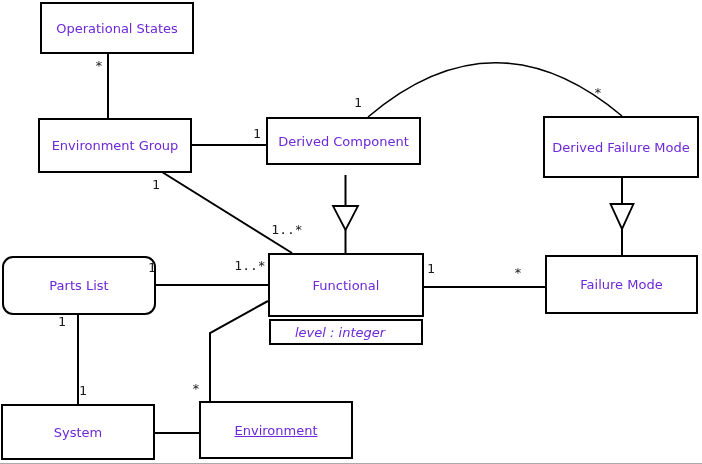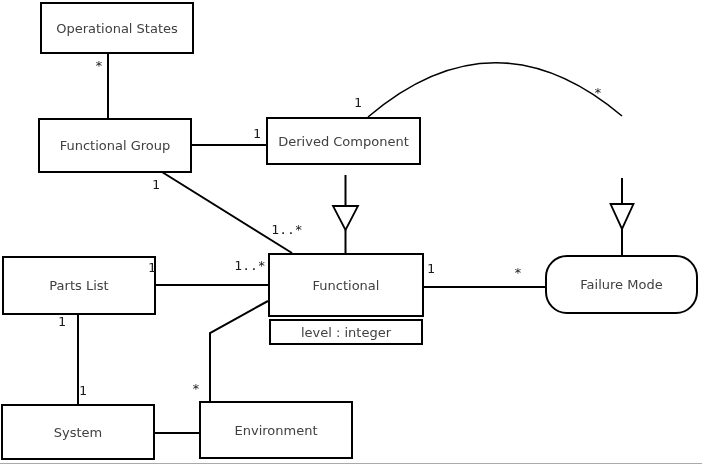--- a/index.html
+++ b/index.html
@@ -13,27 +13,28 @@
   #edges{position:absolute;left:0;top:0;z-index:1;}
   .node{
     position:absolute;
     box-sizing:border-box;
     background:#ffffff;
     border:2px solid #000000;
     display:flex;
     align-items:center;
     justify-content:center;
     font-size:13px;
-    color:#404040;
+    color:#6d28d9;
     z-index:2;
     white-space:nowrap;
   }
   .node.attr{
-    justify-content:center;
-    padding-left:0;
+    justify-content:flex-start;
+    padding-left:24px;
+    font-style:italic;
   }
   .mult{
     position:absolute;
     transform:translate(-50%,-50%);
     font-family:"DejaVu Sans Mono","Liberation Mono",monospace;
     font-size:13px;
     color:#1a1a1a;
     z-index:3;
     line-height:1;
     white-space:nowrap;
@@ -77,48 +78,51 @@
     <line x1="154" y1="433" x2="199" y2="433" stroke="#000" stroke-width="2"></line>
 
     <polyline points="210,401 210,333 268,301" fill="none" stroke="#000" stroke-width="2"></polyline>
   </svg>
 
   <div class="node" style="left:40px;top:2px;width:154px;height:52px;">
     <span>Operational States</span>
   </div>
 
   <div class="node" style="left:38px;top:118px;width:154px;height:55px;">
-    <span>Functional Group</span>
+    <span>Environment Group</span>
   </div>
 
   <div class="node" style="left:266px;top:117px;width:155px;height:48px;">
     <span>Derived Component</span>
   </div>
 
+  <div class="node" style="left:543px;top:116px;width:156px;height:62px;">
+    <span>Derived Failure Mode</span>
+  </div>
 
-  <div class="node" style="left:2px;top:256px;width:154px;height:59px;">
+  <div class="node" style="left:2px;top:256px;width:154px;height:59px;border-radius:11px;">
     <span>Parts List</span>
   </div>
 
   <div class="node" style="left:268px;top:253px;width:156px;height:64px;">
     <span>Functional</span>
   </div>
   <div class="node attr" style="left:269px;top:319px;width:154px;height:26px;">
     <span>level : integer</span>
   </div>
 
-  <div class="node" style="left:545px;top:255px;width:153px;height:59px;border-radius:22px;">
+  <div class="node" style="left:545px;top:255px;width:153px;height:59px;">
     <span>Failure Mode</span>
   </div>
 
   <div class="node" style="left:1px;top:404px;width:154px;height:56px;">
     <span>System</span>
   </div>
 
-  <div class="node" style="left:199px;top:401px;width:154px;height:58px;">
+  <div class="node" style="left:199px;top:401px;width:154px;height:58px;text-decoration:underline;">
     <span>Environment</span>
   </div>
 
   <span class="mult" style="left:99px;top:65px;">*</span>
   <span class="mult" style="left:257px;top:133px;">1</span>
   <span class="mult" style="left:156px;top:184px;">1</span>
   <span class="mult" style="left:287px;top:229px;">1..*</span>
   <span class="mult" style="left:358px;top:102px;">1</span>
   <span class="mult" style="left:598px;top:92px;">*</span>
   <span class="mult" style="left:152px;top:267px;">1</span>

